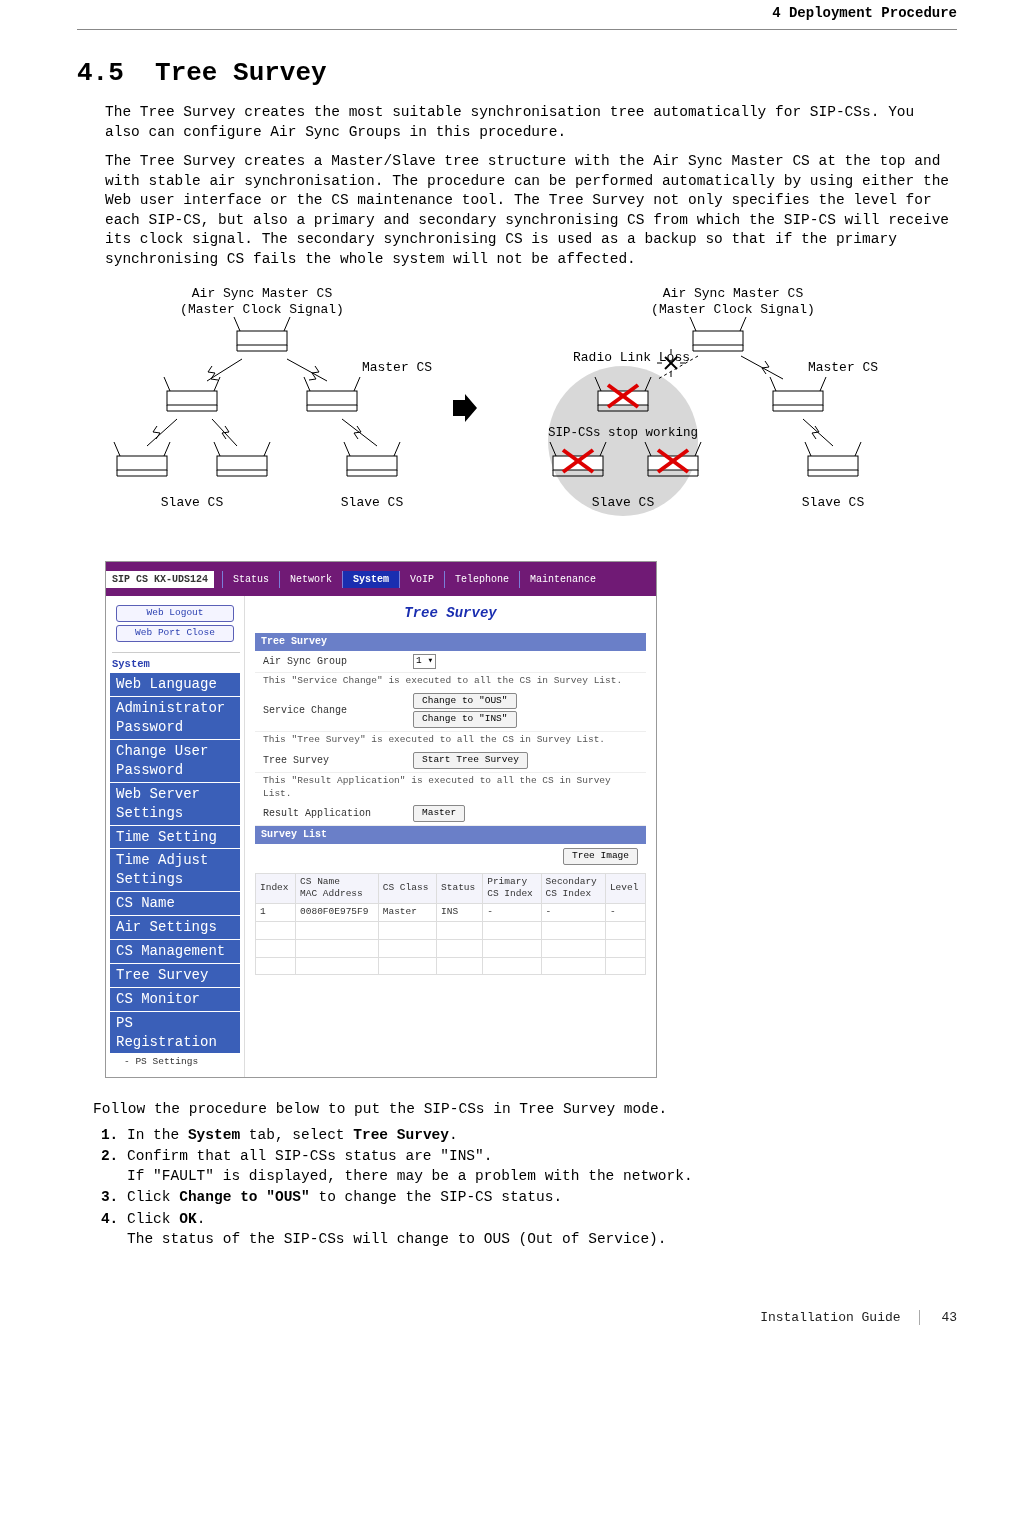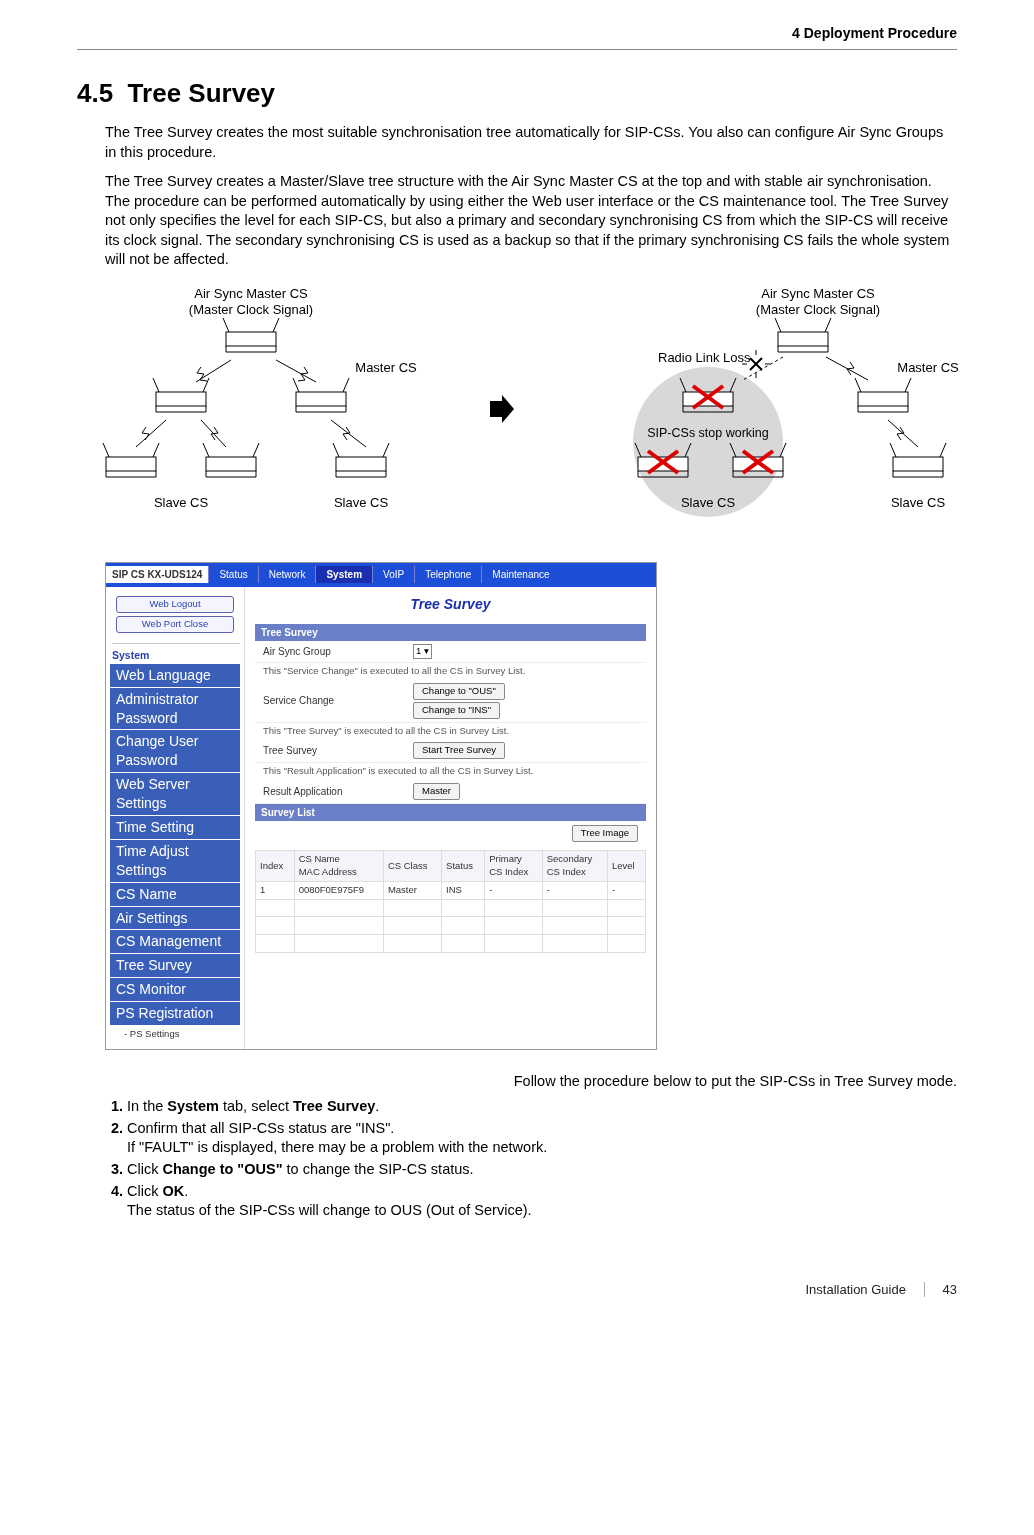--- a/index.html
+++ b/index.html
@@ -7,22 +7,23 @@
     margin: 0;
     padding: 0;
     background: #fff;
     color: #000;
     font-size: 14.5px;
     line-height: 1.35;
   }
   .page {
     width: 880px;
     margin: 0 auto;
-    padding: 24px 40px 30px 40px;
+    padding: 4px 40px 30px 40px;
     position: relative;
+    font-family: Liberation Mono, monospace;
   }
   .header-right {
     text-align: right;
     font-weight: bold;
     font-size: 14px;
     border-bottom: 1px solid #888;
     padding-bottom: 6px;
     margin-bottom: 26px;
   }
   h1.section-title {
@@ -36,48 +37,47 @@
   }
   h2.sub-title {
     color: #1a3fb0;
     font-size: 20px;
     font-weight: bold;
     margin: 28px 0 16px 0;
   }
   .diagram-row {
     display: flex;
     align-items: center;
-    justify-content: center;
     margin: 12px 0 20px 0;
-    gap: 48px;
   }
   .diagram-box svg { display:block; }
   .arrow-mid { margin: 0 4px; }
 
   
   .screenshot {
     width: 550px;
     margin-left: 28px;
     border: 1px solid #999;
     font-size: 10px;
     background: #fff;
   }
   .ss-brand {
     color: #1a2eb0;
     font-style: italic;
     font-weight: bold;
     padding: 4px 8px;
     font-size: 13px;
   }
   .ss-topbar {
-    background: #1d4ed8;
+    background: #701a75;
     color: #fff;
-    height: 24px;
+    height: 34px;
     display: flex;
     align-items: center;
+    gap: 8px;
   }
   .ss-model {
     background:#fff;
     color:#333;
     font-weight:bold;
     padding:0 6px;
     font-size:10px;
     height:17px;
     line-height:17px;
   }
@@ -187,22 +187,21 @@
   .ss-table th, .ss-table td {
     border:1px solid #ddd;
     padding:2px 4px;
     text-align:left;
     color:#333;
   }
   .ss-table th { background:#f4f4fb; font-weight:normal; }
   .ss-tree-img { text-align:right; padding:4px 8px; }
 
   .proc-intro {
-    margin: 22px 0 6px 36px;
-    text-align: right;
+    margin: 22px 0 6px 16px;
   }
   ol.steps {
     margin: 4px 0 0 28px;
     padding-left: 22px;
   }
   ol.steps li {
     margin-bottom: 2px;
     font-size: 14.5px;
   }
   ol.steps li::marker { font-weight: bold; }

